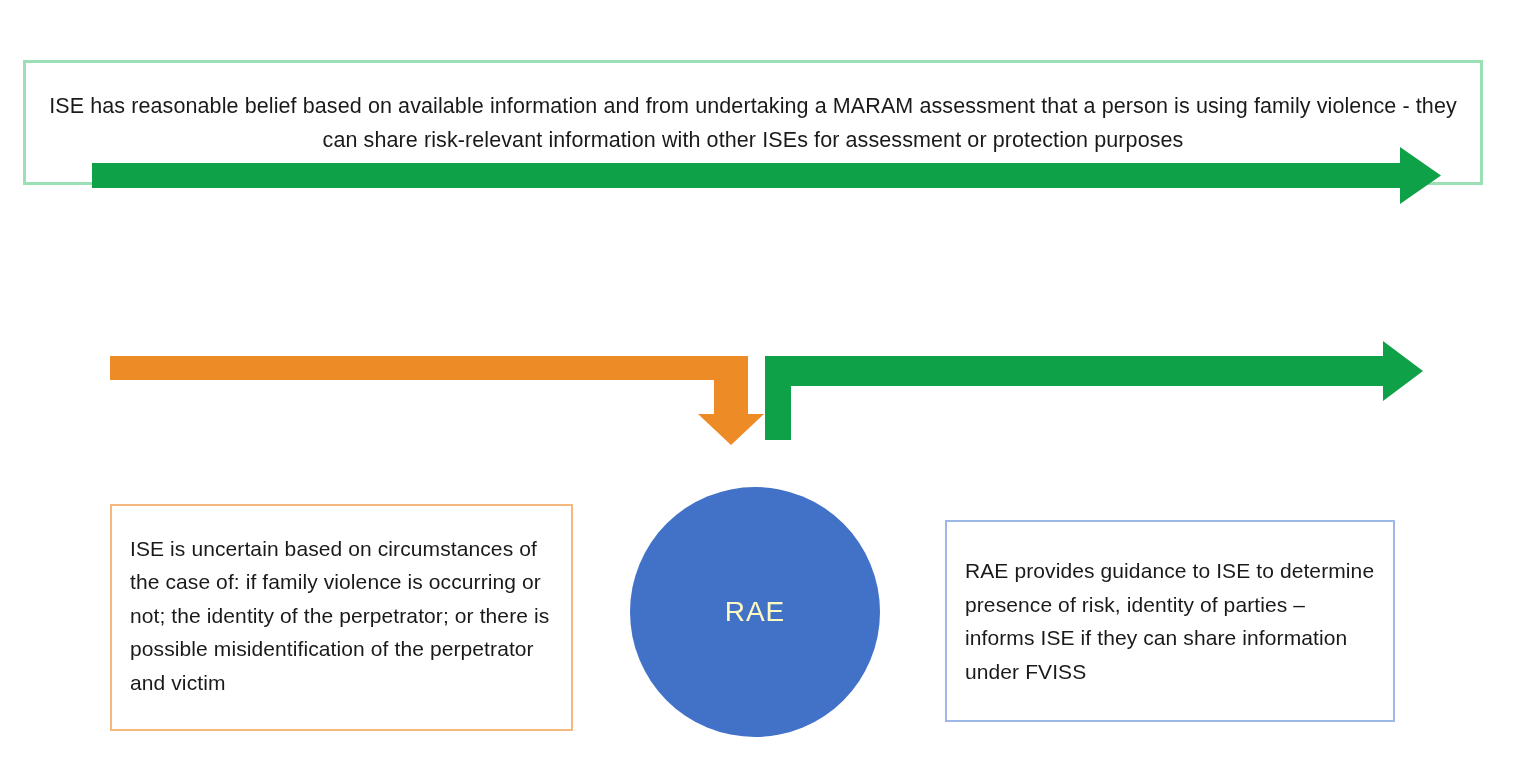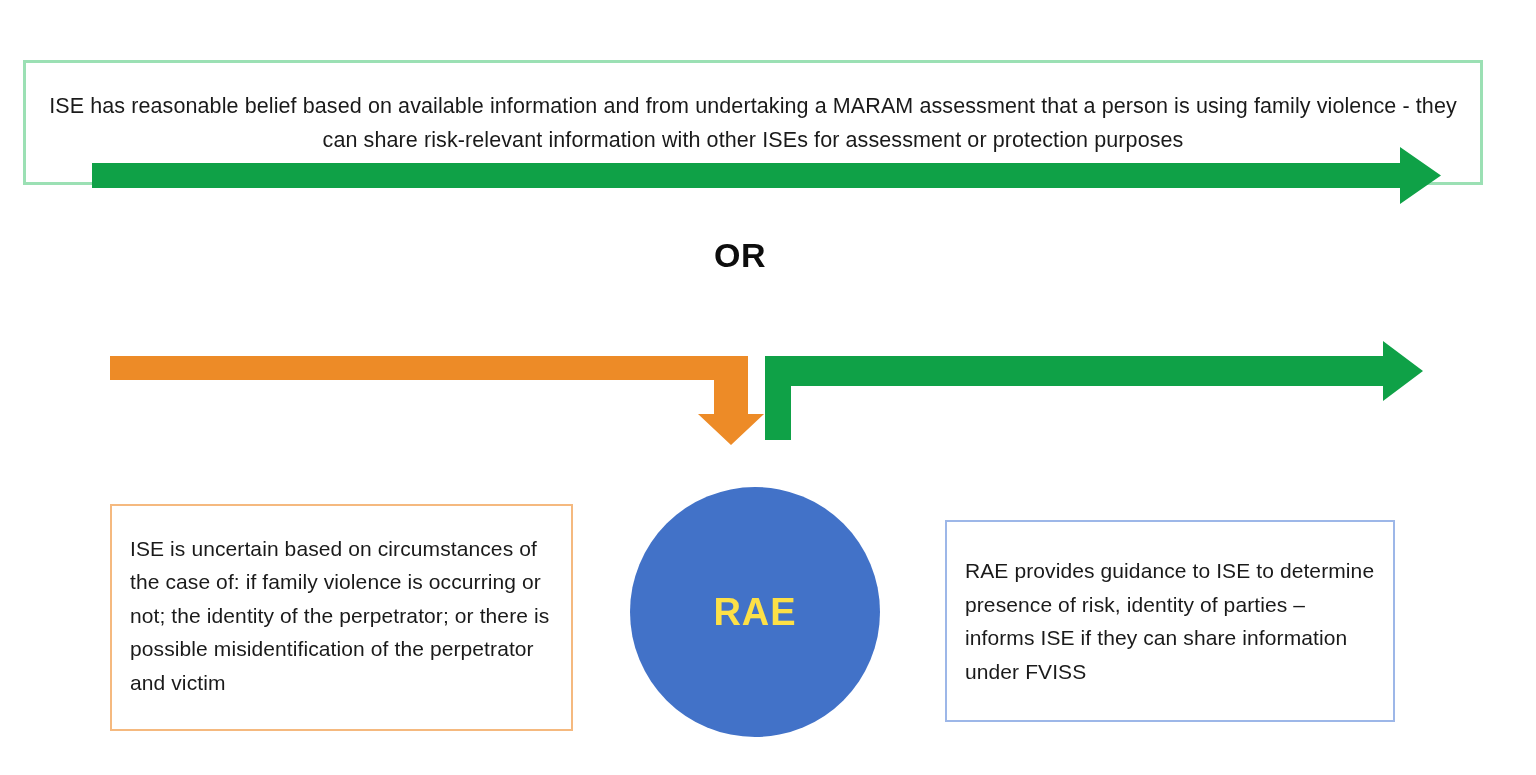--- a/index.html
+++ b/index.html
@@ -73,23 +73,23 @@
     top: 487px;
     width: 250px;
     height: 250px;
     border-radius: 50%;
     background: #4272C8;
     display: flex;
     align-items: center;
     justify-content: center;
   }
   .rae-label {
-    color: #fde047;
-    font-size: 38px;
-    font-weight: 700;
+    color: #fef9c3;
+    font-size: 28px;
+    font-weight: 400;
     letter-spacing: 1px;
   }
 
   
   .note-box {
     position: absolute;
     box-sizing: border-box;
     background: #ffffff;
     display: flex;
     align-items: center;
@@ -136,21 +136,20 @@
 
     <g>
       <polygon points="110,356 748,356 748,414 764,414 731,445 698,414 714,414 714,380 110,380" fill="#ED8B27"></polygon>
     </g>
 
     <g>
       <polygon points="765,440 765,356 1383,356 1383,341 1423,371 1383,401 1383,386 791,386 791,440" fill="#0FA147"></polygon>
     </g>
   </svg>
 
-  <div class="or-label">OR</div>
 
   <div class="rae-circle">
     <span class="rae-label">RAE</span>
   </div>
 
   <div class="note-box" id="box-uncertain">
     <div class="note-text">ISE is uncertain based on circumstances of the case of: if family violence is occurring or not; the identity of the perpetrator; or there is possible misidentification of the perpetrator and victim</div>
   </div>
 
   <div class="note-box" id="box-rae-guidance">

